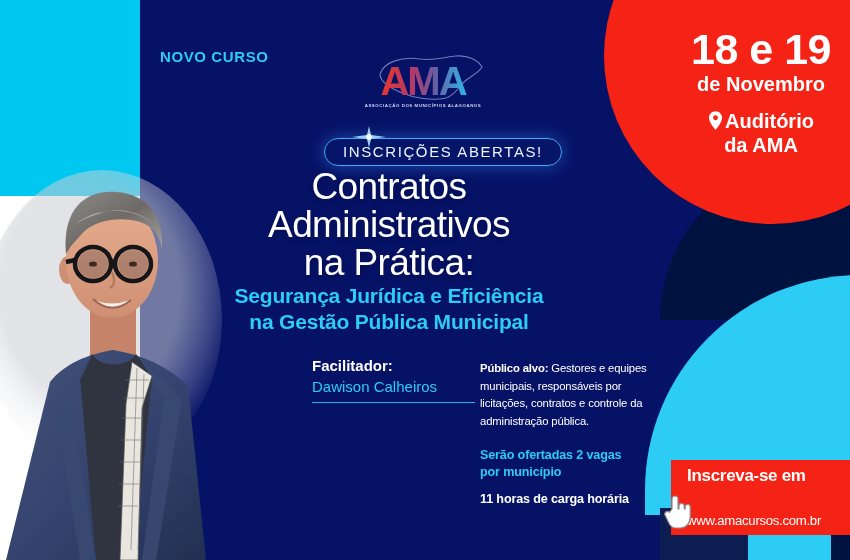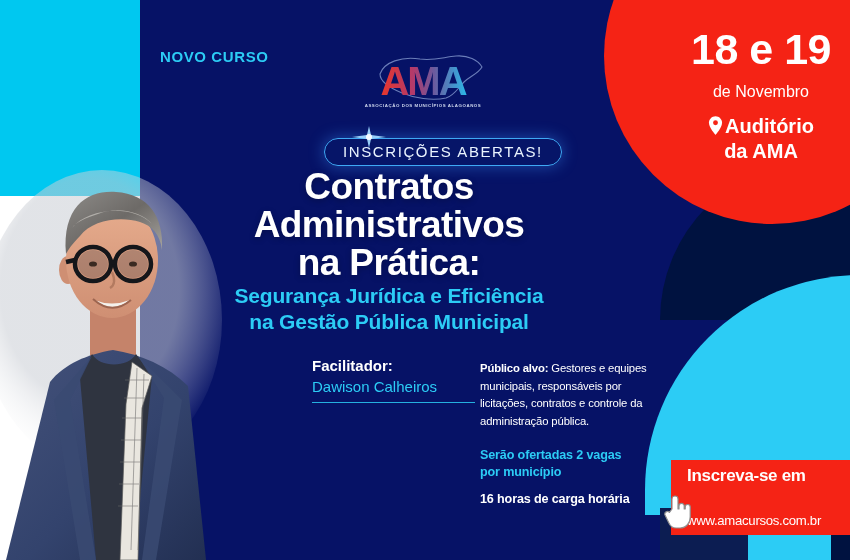--- a/index.html
+++ b/index.html
@@ -77,21 +77,21 @@
   }
   .date-block{
     position:absolute;left:672px;top:28px;width:178px;
     text-align:center;color:#ffffff;z-index:6;
   }
   .date-big{
     font-size:43px;font-weight:bold;letter-spacing:-0.5px;
     line-height:1.02;white-space:nowrap;
   }
   .date-month{
-    font-size:16px;font-weight:normal;line-height:1.15;margin-top:11px;
+    font-size:20px;font-weight:bold;line-height:1.15;margin-top:1px;
   }
   .venue{
     margin-top:14px;font-size:20px;font-weight:bold;line-height:1.12;
   }
   .venue .pin{display:inline-block;vertical-align:-2px;margin-right:2px;}
 
   
   .photo{
     position:absolute;left:-8px;top:150px;width:240px;height:410px;
     z-index:5;
@@ -124,21 +124,21 @@
     box-shadow:0 0 16px rgba(60,150,255,0.45);
     white-space:nowrap;
   }
   .sparkle{
     position:absolute;left:352px;top:126px;width:34px;height:22px;z-index:8;
   }
 
   
   .title{
     position:absolute;left:180px;top:168px;width:418px;z-index:7;
-    text-align:center;color:#ffffff;font-weight:bold;
+    text-align:center;color:#ffffff;font-weight:normal;
     font-size:37px;line-height:1.03;letter-spacing:-0.6px;
     text-shadow:0 2px 6px rgba(0,0,0,0.25);
   }
   .title div{white-space:nowrap;}
 
   .subtitle{
     position:absolute;left:180px;top:283px;width:418px;z-index:7;
     text-align:center;color:#2CCCF5;font-weight:bold;
     font-size:21px;line-height:1.25;letter-spacing:-0.2px;
   }
@@ -345,21 +345,21 @@
 
   <div class="info">
     <span class="b">Público alvo:</span><span> Gestores e equipes municipais, responsáveis por licitações, contratos e controle da administração pública.</span>
   </div>
 
   <div class="info-vagas">
     <div>Serão ofertadas 2 vagas</div>
     <div>por município</div>
   </div>
 
-  <div class="info-horas">16 horas de carga horária</div>
+  <div class="info-horas">11 horas de carga horária</div>
 
   <div class="cta">
     <div class="l1">Inscreva-se em</div>
     <div class="l2">www.amacursos.com.br</div>
   </div>
   <div class="hand">
     <svg width="30" height="38" viewBox="0 0 30 38">
       <path d="M11 16 V6 a3 3 0 0 1 6 0 v10 h1 v-3 a2.6 2.6 0 0 1 5.2 0 v3 h1 v-2
                a2.5 2.5 0 0 1 5 0 v10 c0 6 -4 11 -10 11 h-4 c-4 0 -6 -2 -7.6 -5.6
                L4 22 a2.6 2.6 0 0 1 4.4 -2.6 Z" fill="#ffffff" stroke="#8e8e8e" stroke-width="1.2" stroke-linejoin="round"></path>

